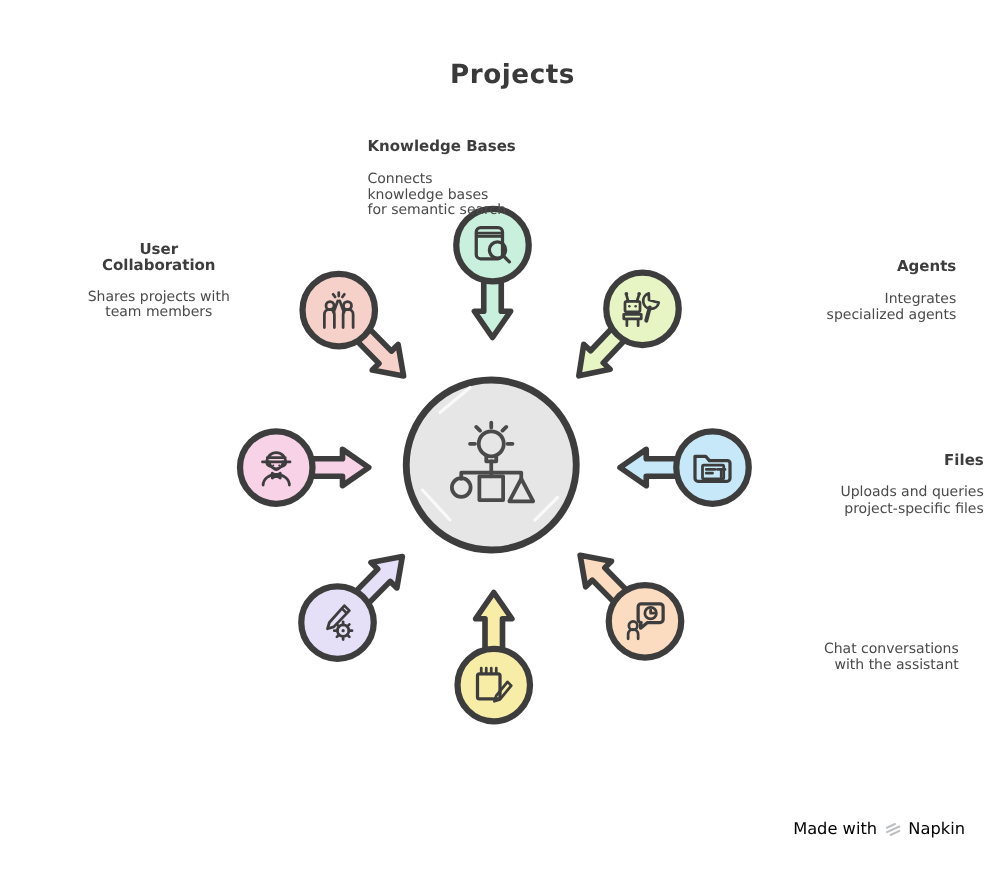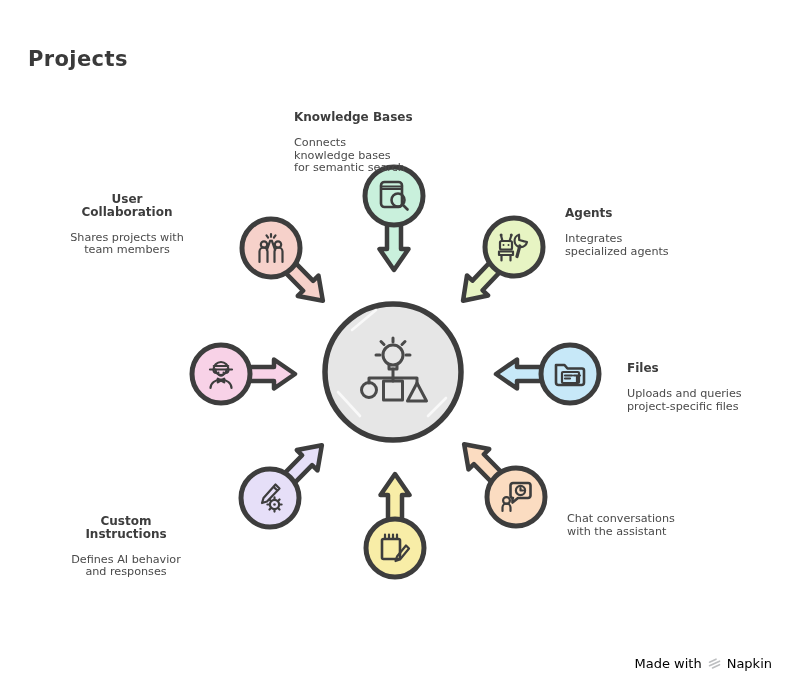--- a/index.html
+++ b/index.html
@@ -1,38 +1,38 @@
 <!DOCTYPE html>
 <html><head>
 <meta charset="utf-8">
 <style>
   html,body { margin:0; padding:0; background:#fff; }
   .canvas {
     position:relative; width:792px; height:696px; background:#ffffff;
     overflow:hidden; font-family:"DejaVu Sans","Liberation Sans",sans-serif;
   }
   .title {
-    position:absolute; left:0; right:0; top:47px; 
+    position:absolute; left:0; right:0; top:47px; text-align:center;
     font-size:21px; font-weight:bold; color:#3a3a3a; letter-spacing:0.4px;padding-left:28px;
   }
   svg.diagram { position:absolute; left:0; top:0; }
   .hub-circle { stroke:#3d3d3d; stroke-width:5.5; }
   .shine { stroke:#ffffff; stroke-width:2.6; fill:none; opacity:0.75; stroke-linecap:round; }
   .arrow { stroke:#3d3d3d; stroke-width:4.5; stroke-linejoin:round; }
   .badge { stroke:#3d3d3d; stroke-width:5; }
   .icon-stroke { fill:none; stroke:#3d3d3d; stroke-width:2.6; stroke-linecap:round; stroke-linejoin:round; }
   .icon-thin { stroke-width:2.2; }
   .icon-fill { fill:#3d3d3d; stroke:none; }
   .hub-icon { fill:none; stroke:#4a4a4a; stroke-width:3; stroke-linecap:round; stroke-linejoin:round; }
   .label-block {
     position:absolute; font-size:11.2px; line-height:12.4px; color:#4a4a4a;
     white-space:pre-line;
   }
   .label-block .node-label { font-size:12px; font-weight:bold; color:#3d3d3d; margin-bottom:1px; }
-  .tc { text-align:left; } .tl { text-align:left; } .tr { text-align:center; }
+  .tc { text-align:left; } .tl { text-align:right; } .tr { text-align:center; }
   .watermark {
     position:absolute; right:20px; top:656px; display:flex; align-items:center; gap:5px;
     font-size:13px; color:#000000;
   }
 </style>
 </head>
 <body>
 
 <div class="canvas">
 
@@ -203,26 +203,20 @@
     <div class="node-desc">Uploads and queries
 project-specific files</div>
   </div>
 
   <div class="label-block tl" style="left:567px; top:501px; width:200px;">
     <div class="node-desc">Chat conversations
 with the assistant</div>
   </div>
 
 
-  <div class="label-block tr" style="right:566px; top:503px; width:200px;">
-    <div class="node-label">Custom
-Instructions</div>
-    <div class="node-desc">Defines AI behavior
-and responses</div>
-  </div>
 
 
   <div class="label-block tr" style="right:565px; top:181px; width:200px;">
     <div class="node-label">User
 Collaboration</div>
     <div class="node-desc">Shares projects with
 team members</div>
   </div>
 
   <div class="watermark">

